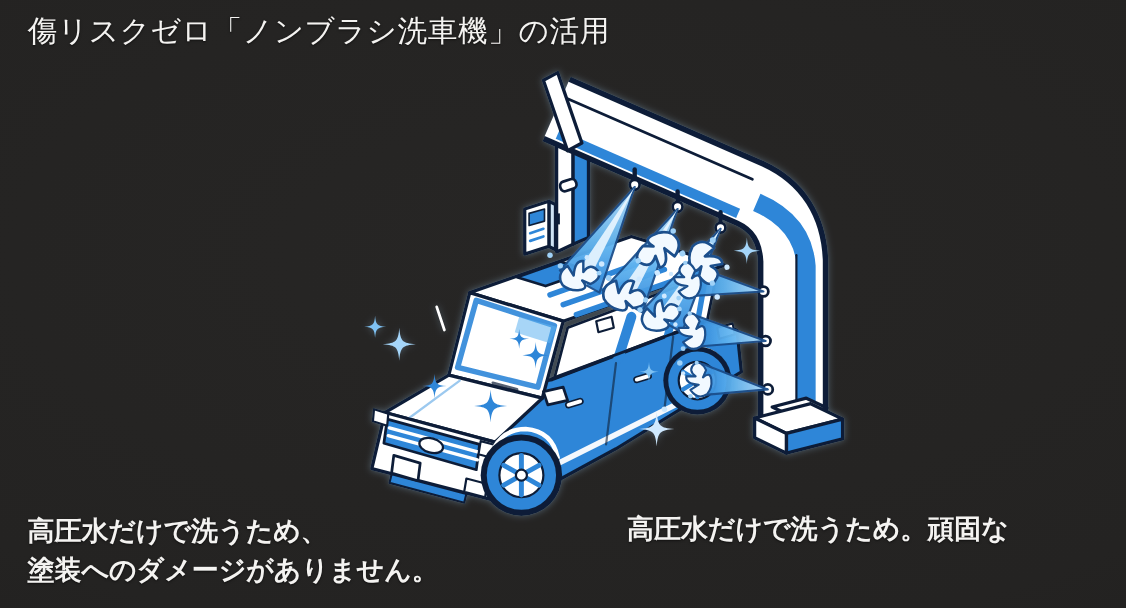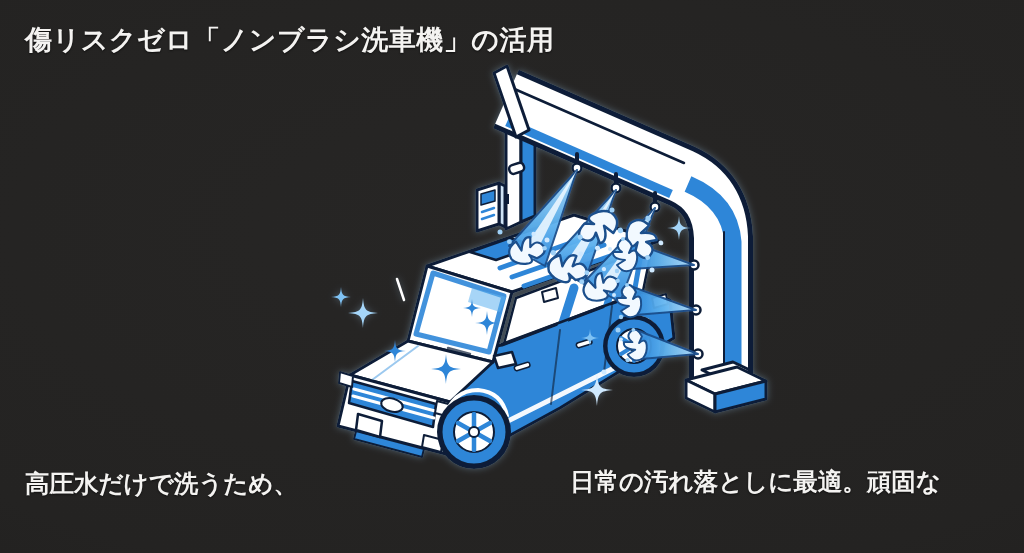--- a/index.html
+++ b/index.html
@@ -3,22 +3,22 @@
 <meta charset="utf-8">
 <style>
   html,body{margin:0;padding:0;background:#000;}
   .stage{
     position:relative;width:1024px;height:553px;overflow:hidden;
     background:
       radial-gradient(140% 125% at 50% 42%, #272625 0%, #242322 52%, #1d1c1b 100%);
     font-family:"Liberation Sans", sans-serif;
   }
   .title{
-    position:absolute;left:25px;top:22px;
-    font-size:27px;font-weight:700;color:var(--text,#f4f3f1);
+    position:absolute;left:25px;top:10px;
+    font-size:27px;font-weight:400;color:var(--text,#f4f3f1);
     letter-spacing:0.5px;white-space:nowrap;
     text-shadow:0 1px 2px rgba(0,0,0,.6);
   }
   .caption{
     position:absolute;font-size:24.5px;font-weight:700;line-height:35px;
     color:var(--text,#f4f3f1);white-space:nowrap;
     text-shadow:0 1px 2px rgba(0,0,0,.6);
   }
   .caption-left{left:25px;top:466px;}
   .caption-right{left:570px;top:464px;}
@@ -242,18 +242,19 @@
         <use href="#spark" transform="translate(679,228) scale(12)" fill="#a5d6fa"></use>
         <use href="#spark" transform="translate(590,338) scale(9)" fill="#7fc2f4"></use>
         <use href="#spark" transform="translate(597,390) scale(16)" fill="#cfe9ff"></use>
       </g>
 
     </g>
   </svg>
 
   <div class="caption caption-left">
     <div class="line1">高圧水だけで洗うため、</div>
+    <div class="line2">塗装へのダメージがありません。</div>
   </div>
   <div class="caption caption-right">
-    <div class="line1">日常の汚れ落としに最適。頑固な</div>
+    <div class="line1">高圧水だけで洗うため。頑固な</div>
   </div>
 
 </div>
 
 </body></html>

